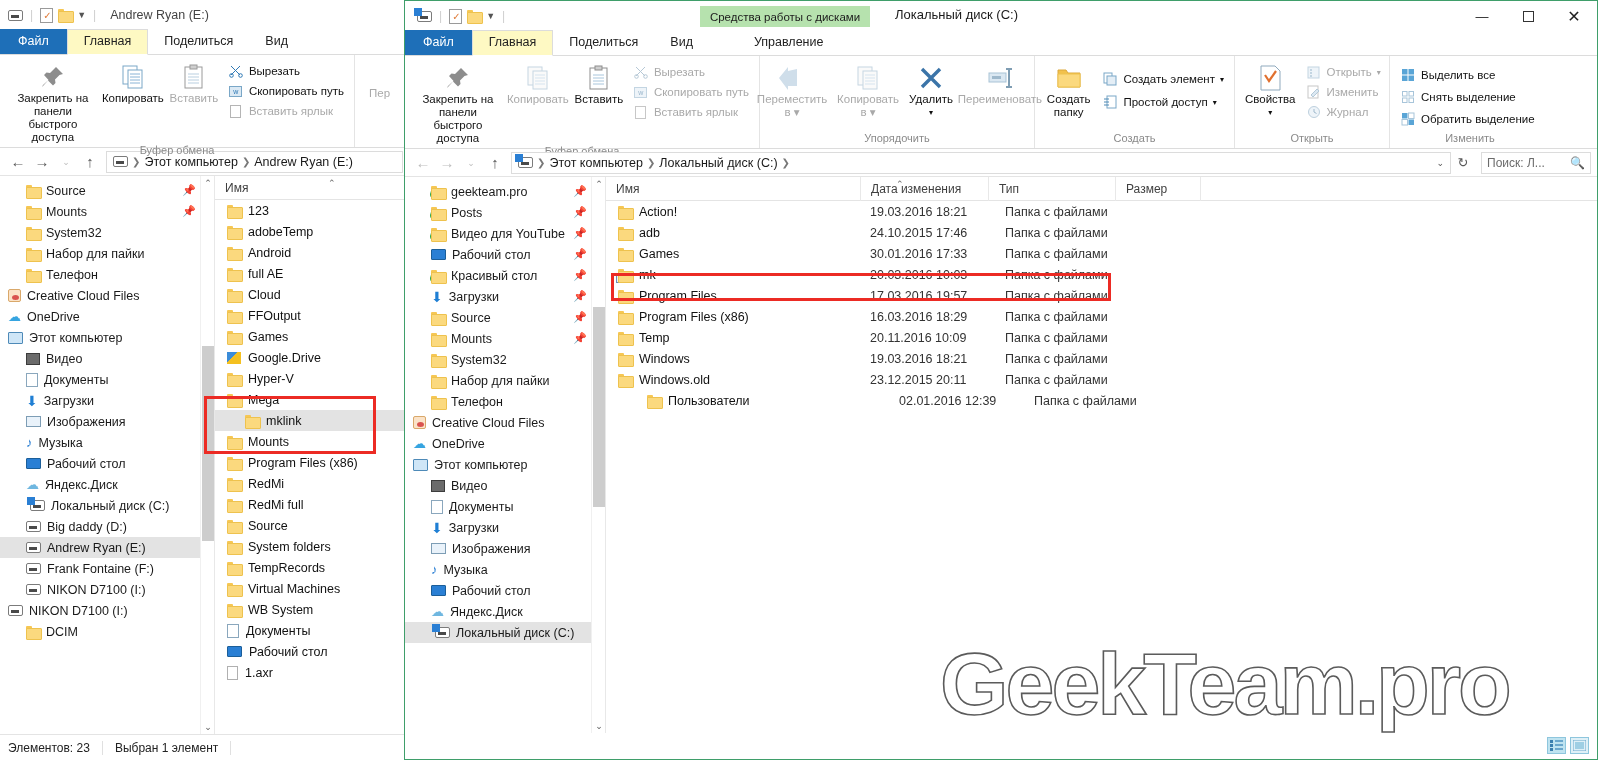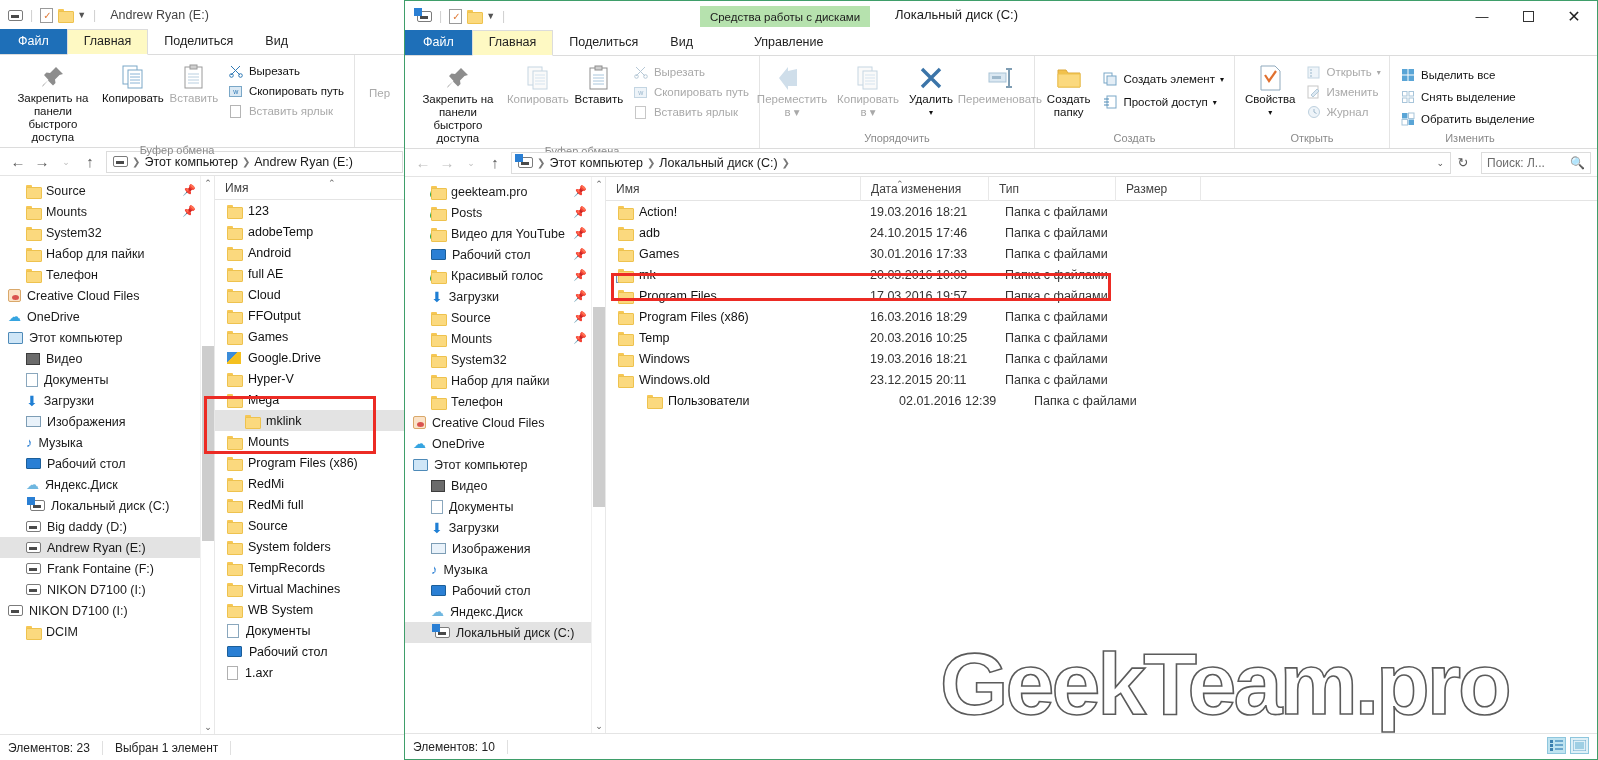--- a/index.html
+++ b/index.html
@@ -809,21 +809,21 @@
             </div>
             <div class="navrow ind1">
               <span class="ico monIco"></span>
               <span>Рабочий стол</span>
               <span class="pin">📌</span>
             </div>
             <div class="navrow ind1">
               <span class="ico folder" style="position:relative">
                 <span class="sync">✓</span>
               </span>
-              <span>Красивый голос</span>
+              <span>Красивый стол</span>
               <span class="pin">📌</span>
             </div>
             <div class="navrow ind1">
               <span class="ico dlIco">⬇</span>
               <span>Загрузки</span>
               <span class="pin">📌</span>
             </div>
             <div class="navrow ind1">
               <span class="ico folder"></span>
               <span>Source</span>
@@ -946,21 +946,21 @@
             <div class="frow" style="position:relative;">
               <span class="ico folder"></span>
               <span style="width:224px;display:inline-block;">Program Files (x86)</span>
               <span style="width:128px;display:inline-block;color:#333;">16.03.2016 18:29</span>
               <span style="width:127px;display:inline-block;color:#333;">Папка с файлами</span>
               <span style="width:85px;display:inline-block;color:#333;"></span>
             </div>
             <div class="frow" style="position:relative;">
               <span class="ico folder"></span>
               <span style="width:224px;display:inline-block;">Temp</span>
-              <span style="width:128px;display:inline-block;color:#333;">20.03.2016 10:25</span>
+              <span style="width:128px;display:inline-block;color:#333;">20.11.2016 10:09</span>
               <span style="width:127px;display:inline-block;color:#333;">Папка с файлами</span>
               <span style="width:85px;display:inline-block;color:#333;"></span>
             </div>
             <div class="frow" style="position:relative;">
               <span class="ico folder"></span>
               <span style="width:224px;display:inline-block;">Windows</span>
               <span style="width:128px;display:inline-block;color:#333;">19.03.2016 18:21</span>
               <span style="width:127px;display:inline-block;color:#333;">Папка с файлами</span>
               <span style="width:85px;display:inline-block;color:#333;"></span>
             </div>
@@ -975,23 +975,20 @@
               <span class="ico folder"></span>
               <span style="width:224px;display:inline-block;">Пользователи</span>
               <span style="width:128px;display:inline-block;color:#333;">02.01.2016 12:39</span>
               <span style="width:127px;display:inline-block;color:#333;">Папка с файлами</span>
               <span style="width:85px;display:inline-block;color:#333;"></span>
             </div>
           </div>
       </div>
     </div>
 
-    <div class="statusbar">
-      <div class="seg">Элементов: 10</div>
-    </div>
 
     <div class="redbox" style="left:206px; top:272px; width:500px; height:28px;"></div>
   </div>
 
   <div class="wm">GeekTeam.pro</div>
   <div class="viewbtns">
     <div class="vb on">
       <svg width="13" height="11" viewBox="0 0 13 11">
           <g fill="#3b7fae">
             <rect x="0" y="0" width="3" height="3"></rect>

